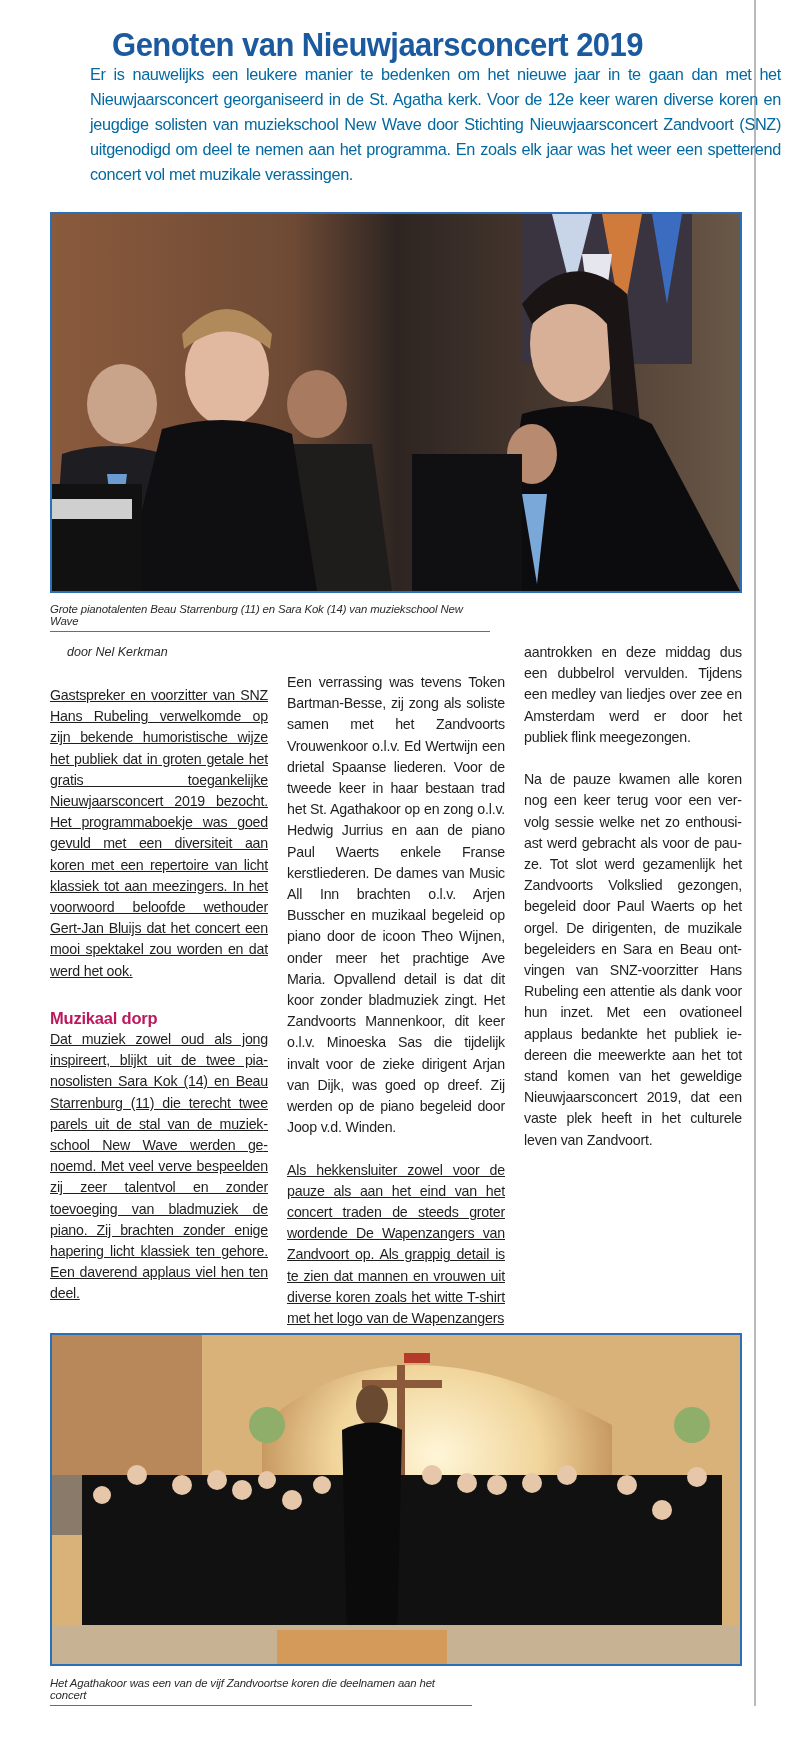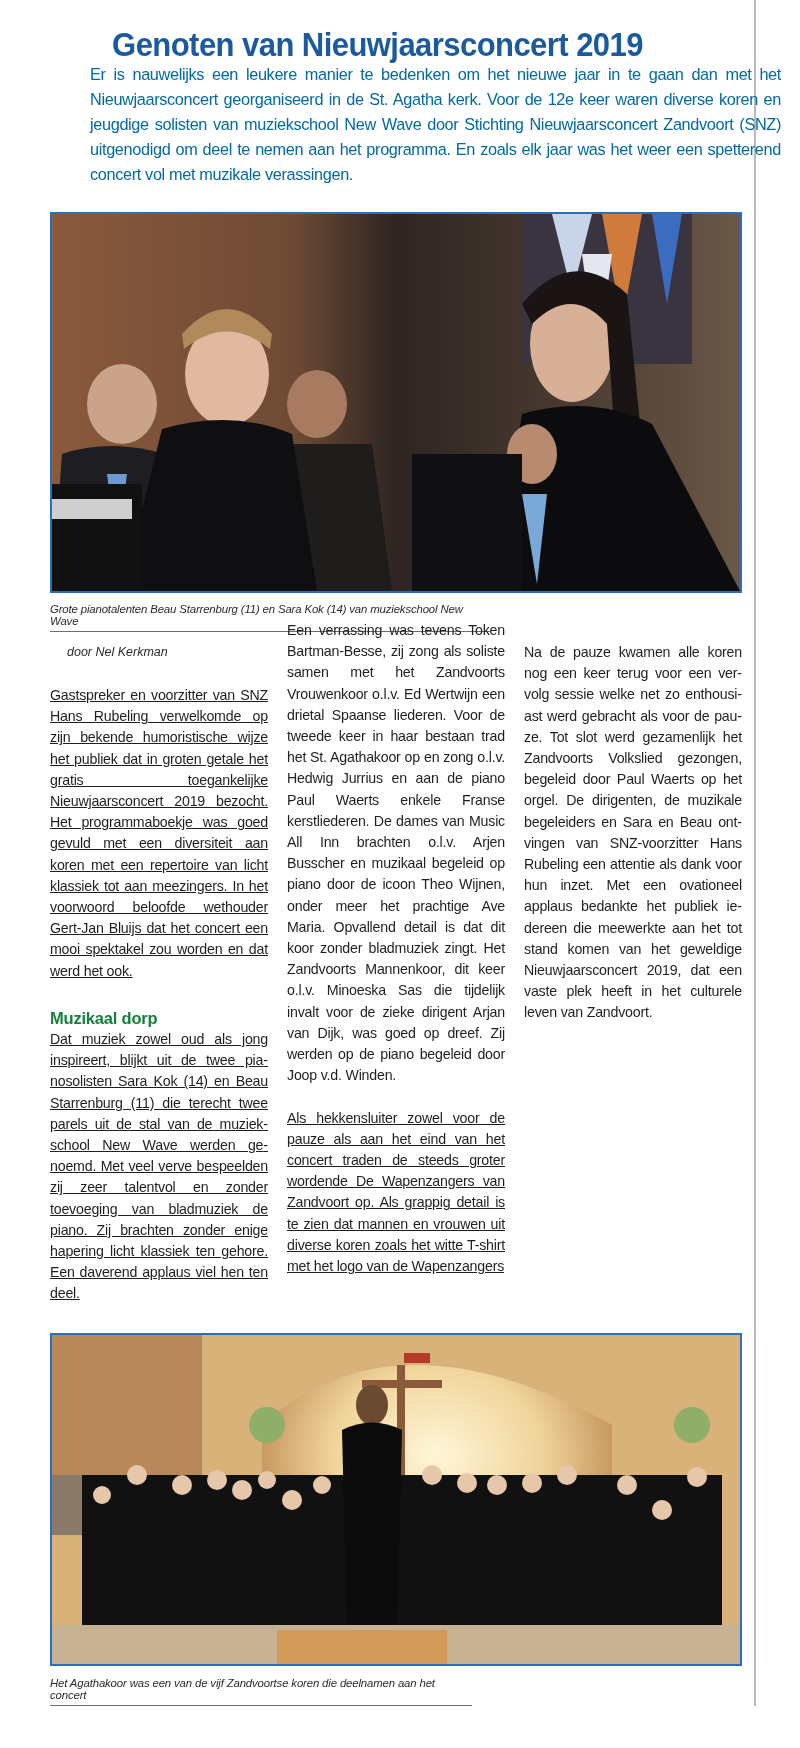--- a/index.html
+++ b/index.html
@@ -20,23 +20,23 @@
              border-bottom: 1px solid #6d6d6d; padding-bottom: 4px; letter-spacing: -0.15px; }
   .caption1 { top: 603px; width: 440px; }
   .caption2 { top: 1677px; width: 422px; }
   .byline { position: absolute; left: 50px; top: 645px; font-style: italic; font-size: 12.5px; color: #2b2b2b; margin-left: 17px; }
   .col { position: absolute; width: 218px; font-size: 14.2px; line-height: 21.2px; text-align: justify;
          color: #1f1f1f; letter-spacing: -0.2px; hyphens: manual; }
   .col p { margin: 0 0 21.2px 0; }
   .col p.last { margin-bottom: 0; text-decoration: underline; }
   .col1 { left: 50px; top: 685px; }
   .col1b { left: 50px; top: 1008px; }
-  .col2 { left: 287px; top: 620px; }
+  .col2 { left: 287px; top: 672px; }
   .col3 { left: 524px; top: 642px; }
-  .subhead { font-weight: bold; color: #15803d; font-size: 16.5px; line-height: 21px; margin: 0; }
+  .subhead { font-weight: bold; color: #be185d; font-size: 16.5px; line-height: 21px; margin: 0; }
 </style>
 </head>
 <body>
 
 <div class="page-rule"></div>
 
 <h1 class="title">Genoten van Nieuwjaarsconcert 2019</h1>
 
 <div class="lead">Er is nauwelijks een leukere manier te bedenken om het nieuwe jaar in te gaan dan met het Nieuwjaarsconcert georganiseerd in de St. Agatha kerk. Voor de 12e keer waren diverse koren en jeugdige solisten van muziekschool New Wave door Stichting Nieuw­jaarsconcert Zandvoort (SNZ) uitgenodigd om deel te nemen aan het programma. En zoals elk jaar was het weer een spetterend concert vol met muzikale verassingen.</div>
 
@@ -94,20 +94,21 @@
   <h2 class="subhead">Muzikaal dorp</h2>
   <p class="last">Dat muziek zowel oud als jong inspireert, blijkt uit de twee pia­nosolisten Sara Kok (14) en Beau Starrenburg (11) die terecht twee parels uit de stal van de muziek­school New Wave werden ge­noemd. Met veel verve bespeel­den zij zeer talentvol en zonder toevoeging van bladmuziek de piano. Zij brachten zonder eni­ge hapering licht klassiek ten gehore. Een daverend applaus viel hen ten deel.</p>
 </div>
 
 <div class="col col2">
   <p>Een verrassing was tevens Token Bartman-Besse, zij zong als so­liste samen met het Zandvoorts Vrouwenkoor o.l.v. Ed Wertwijn een drietal Spaanse liederen. Voor de tweede keer in haar be­staan trad het St. Agathakoor op en zong o.l.v. Hedwig Jurrius en aan de piano Paul Waerts enkele Franse kerstliederen. De dames van Music All Inn brachten o.l.v. Arjen Busscher en muzikaal bege­leid op piano door de icoon Theo Wijnen, onder meer het prachtige Ave Maria. Opvallend detail is dat dit koor zonder bladmuziek zingt. Het Zandvoorts Mannenkoor, dit keer o.l.v. Minoeska Sas die tijde­lijk invalt voor de zieke dirigent Arjan van Dijk, was goed op dreef. Zij werden op de piano begeleid door Joop v.d. Winden.</p>
   <p class="last">Als hekkensluiter zowel voor de pauze als aan het eind van het concert traden de steeds groter wordende De Wapenzangers van Zandvoort op. Als grappig detail is te zien dat mannen en vrouwen uit diverse koren zoals het witte T-shirt met het logo van de Wapenzangers</p>
 </div>
 
 <div class="col col3">
+  <p>aantrokken en deze middag dus een dubbelrol vervulden. Tijdens een medley van liedjes over zee en Amsterdam werd er door het publiek flink meegezongen.</p>
   <p>Na de pauze kwamen alle koren nog een keer terug voor een ver­volg sessie welke net zo enthousi­ast werd gebracht als voor de pau­ze. Tot slot werd gezamenlijk het Zandvoorts Volkslied gezongen, begeleid door Paul Waerts op het orgel. De dirigenten, de muzikale begeleiders en Sara en Beau ont­vingen van SNZ-voorzitter Hans Rubeling een attentie als dank voor hun inzet. Met een ovationeel applaus bedankte het publiek ie­dereen die meewerkte aan het tot stand komen van het geweldige Nieuwjaarsconcert 2019, dat een vaste plek heeft in het culturele leven van Zandvoort.</p>
 </div>
 
 <div class="photo photo2">
   <svg viewBox="0 0 688 329" preserveAspectRatio="none">
     <defs>
       <radialGradient id="glow" cx="0.5" cy="0.3" r="0.5">
         <stop offset="0" stop-color="#fff6d8"></stop>
         <stop offset="0.6" stop-color="#f0d49a"></stop>
         <stop offset="1" stop-color="#c89a62"></stop>

